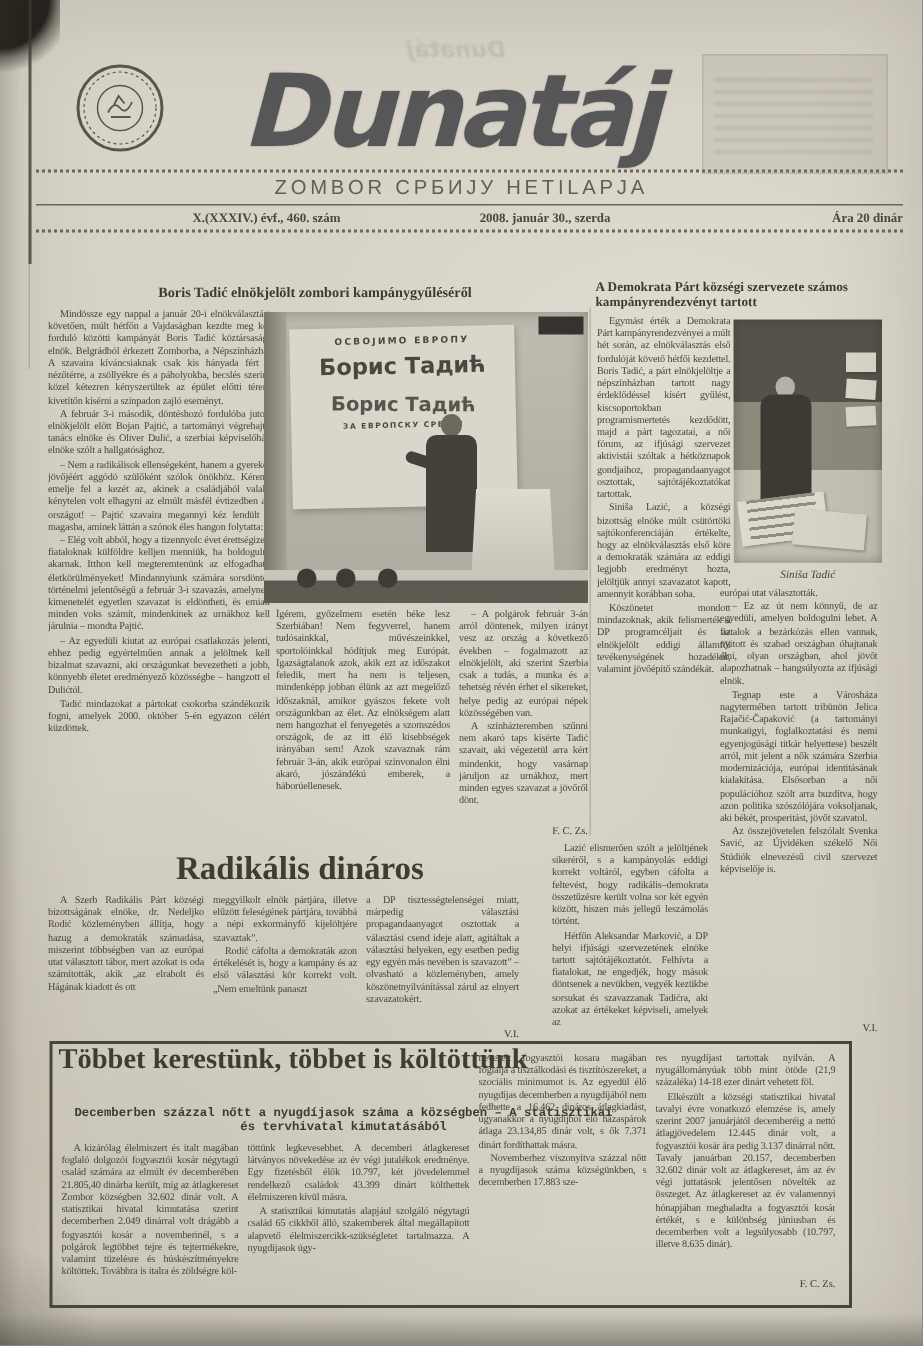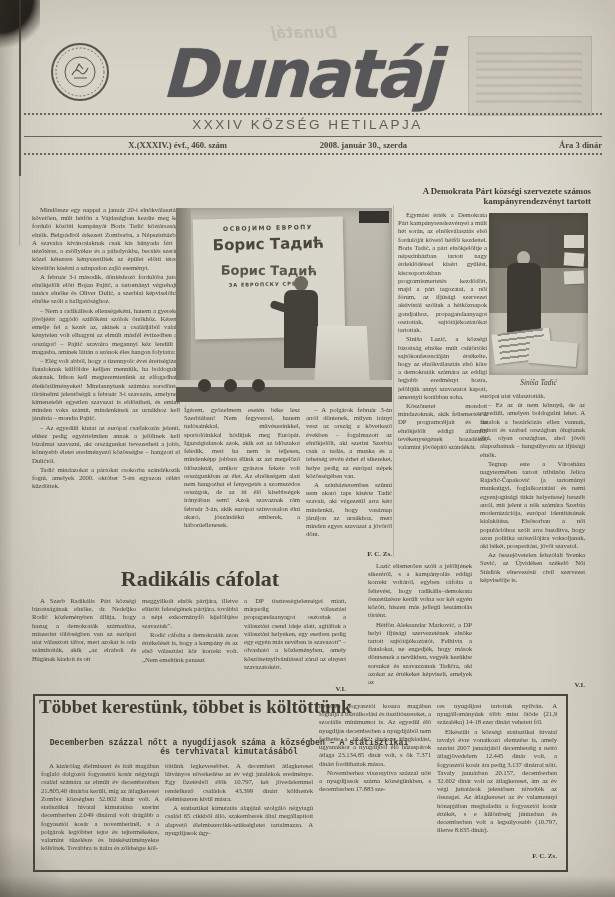--- a/index.html
+++ b/index.html
@@ -42,36 +42,36 @@
   .daterow{font-size:8.6px;font-weight:bold;color:#4a463e;}
   .issue{left:27px;top:140px;width:200px;text-align:right;}
   .pubdate{left:207px;top:140px;width:200px;text-align:right;}
   .price{left:430px;top:140px;width:172px;text-align:right;}
   
   .h-lead{left:26px;top:156px;width:368px;margin:0;font-size:28px;line-height:30px;font-weight:bold;
     text-align:center;color:#403c34;letter-spacing:.2px;}
   .sh-lead{left:46px;top:191px;width:328px;font-size:9.5px;font-weight:bold;text-align:center;color:#3e3a32;}
   .h-right{left:396px;top:157px;width:198px;margin:0;font-size:23px;line-height:25px;font-weight:bold;
     text-align:center;color:#403c34;}
-  .sh-right{left:397px;top:186px;width:194px;font-size:8.8px;font-weight:bold;text-align:right;color:#3e3a32;line-height:1.15;}
+  .sh-right{left:397px;top:186px;width:194px;font-size:8.8px;font-weight:bold;text-align:left;color:#3e3a32;line-height:1.15;}
   .h-ref{left:30px;top:566px;width:340px;margin:0;font-size:22px;font-weight:bold;text-align:center;color:#403c34;}
   
   .cols{font-size:6.8px;line-height:1.21;text-align:justify;overflow:hidden;letter-spacing:-.12px;color:#49443b;}
   .cols p{margin:0 0 1px 0;text-indent:8px;}
   .cont p:first-child{text-indent:0;}
   .lead-c1{left:32px;top:206px;width:148px;height:354px;}
   .lead-c2{left:184px;top:406px;width:116px;height:152px;}
   .lead-c3{left:306px;top:406px;width:86px;height:144px;}
   .r-c1{left:398px;top:211px;width:89px;height:345px;}
   .r-c2{left:368px;top:562px;width:104px;height:130px;}
   .r-c3{left:480px;top:392px;width:105px;height:288px;}
   .ref-c1{left:32px;top:597px;width:104px;height:96px;}
   .ref-c2{left:142px;top:597px;width:96px;height:96px;}
   .ref-c3{left:244px;top:597px;width:102px;height:86px;}
-  .sig{font-size:7px;font-weight:bold;text-align:right;color:#3e3a32;}
+  .sig{font-size:7px;font-weight:normal;text-align:right;color:#3e3a32;}
   .sig-lead{left:306px;top:550px;width:86px;}
   .sig-vi2{left:500px;top:681px;width:85px;}
   .sig-vi1{left:246px;top:685px;width:100px;}
   .vsep{left:393px;top:205px;width:1px;height:352px;background:rgba(60,54,44,.22);}
   
   .photo1{left:176px;top:208px;width:216px;height:194px;background:linear-gradient(#c0bcb1,#aeaa9f);
     box-shadow:inset 0 0 12px rgba(50,46,38,.35);}
   .p1-curtain{left:0;top:0;width:15px;height:194px;background:linear-gradient(to right,#7b7769,#a5a196);}
   .p1-label{right:3px;top:3px;width:30px;height:12px;background:#34332e;}
   .p1-backdrop{left:18px;top:10px;width:150px;height:120px;background:#d9d6cb;transform:rotate(-1.2deg);
@@ -129,27 +129,28 @@
     <svg width="60" height="60" viewBox="0 0 60 60">
       <circle cx="30" cy="30" r="28" fill="none" stroke="#5a564c" stroke-width="2"></circle>
       <circle cx="30" cy="30" r="24" fill="none" stroke="#5a564c" stroke-width="0.8" stroke-dasharray="2,2"></circle>
       <circle cx="30" cy="30" r="15" fill="none" stroke="#5a564c" stroke-width="1"></circle>
       <path d="M22 33 q4 -8 8 -3 q4 5 8 -4 M24 36 h13 M26 28 l3 -6 l4 5" fill="none" stroke="#5a564c" stroke-width="1.2"></path>
     </svg>
   </div>
   <h1 class="a logo">Dunatáj</h1>
 
   <div class="a rule-dot" style="top:113px"></div>
-  <div class="a tagline">XXXIV KÖZSÉG HETILAPJA</div>
+  <div class="a tagline">ZOMBOR СРБИЈУ HETILAPJA</div>
   <div class="a rule-solid" style="top:136px"></div>
   <div class="a daterow issue">X.(XXXIV.) évf., 460. szám</div>
   <div class="a daterow pubdate">2008. január 30., szerda</div>
-  <div class="a daterow price">Ára 3 dinár</div>
+  <div class="a daterow price">Ára 20 dinár</div>
   <div class="a rule-dot" style="top:153px"></div>
 
+  <div class="a sh-lead">Boris Tadić elnökjelölt zombori kampánygyűléséről</div>
   <div class="a cols lead-c1">
       <p>Mindössze egy nappal a január 20-i elnökválasztást követően, múlt hétfőn a Vajdaságban kezdte meg két forduló közötti kampányát Boris Tadić köztársasági elnök. Belgrádból érkezett Zomborba, a Népszínházba. A szavaira kíváncsiaknak csak kis hányada fért a nézőtérre, a zsöllyékre és a páholyokba, becslés szerint közel kétezren kényszerültek az épület előtti téren, kivetítőn kísérni a színpadon zajló eseményt.</p>
       <p>A február 3-i második, döntéshozó fordulóba jutott elnökjelölt előtt Bojan Pajtić, a tartományi végrehajtó tanács elnöke és Oliver Dulić, a szerbiai képviselőház elnöke szólt a hallgatósághoz.</p>
       <p>– Nem a radikálisok ellenségeként, hanem a gyerekei jövőjéért aggódó szülőként szólok önökhöz. Kérem, emelje fel a kezét az, akinek a családjából valaki kénytelen volt elhagyni az elmúlt másfél évtizedben az országot! – Pajtić szavaira megannyi kéz lendült a magasba, aminek láttán a szónok éles hangon folytatta:</p>
       <p>– Elég volt abból, hogy a tizennyolc évet érettségizett fiataloknak külföldre kelljen menniük, ha boldogulni akarnak. Itthon kell megteremtenünk az elfogadható életkörülményeket! Mindannyiunk számára sorsdöntő, történelmi jelentőségű a február 3-i szavazás, amelynek kimenetelét egyetlen szavazat is eldöntheti, és emiatt minden voks számít, mindenkinek az urnákhoz kell járulnia – mondta Pajtić.</p>
       <p>– Az egyedüli kiutat az európai csatlakozás jelenti, ehhez pedig egyértelműen annak a jelöltnek kell bizalmat szavazni, aki országunkat bevezetheti a jobb, könnyebb életet eredményező közösségbe – hangzott el Dulićtól.</p>
       <p>Tadić mindazokat a pártokat csokorba szándékozik fogni, amelyek 2000. október 5-én egyazon célért küzdöttek.</p>
     </div>
 
   <div class="a photo1">
@@ -206,21 +207,21 @@
       <p>Hétfőn Aleksandar Marković, a DP helyi ifjúsági szervezetének elnöke tartott sajtótájékoztatót. Felhívta a fiatalokat, ne engedjék, hogy mások döntsenek a nevükben, vegyék kezükbe sorsukat és szavazzanak Tadićra, aki azokat az értékeket képviseli, amelyek az</p>
     </div>
   <div class="a cols cont r-c3">
       <p>európai utat választották.</p>
       <p>– Ez az út nem könnyű, de az egyedüli, amelyen boldogulni lehet. A fiatalok a bezárkózás ellen vannak, nyitott és szabad országban óhajtanak élni, olyan országban, ahol jövőt alapozhatnak – hangsúlyozta az ifjúsági elnök.</p>
       <p>Tegnap este a Városháza nagytermében tartott tribünön Jelica Rajačić-Čapaković (a tartományi munkaügyi, foglalkoztatási és nemi egyenjogúsági titkár helyettese) beszélt arról, mit jelent a nők számára Szerbia modernizációja, európai identitásának kialakítása. Elsősorban a női populációhoz szólt arra buzdítva, hogy azon politika szószólójára voksoljanak, aki békét, prosperitást, jövőt szavatol.</p>
       <p>Az összejövetelen felszólalt Svenka Savić, az Újvidéken székelő Női Stúdiók elnevezésű civil szervezet képviselője is.</p>
     </div>
   <div class="a sig sig-vi2">V.I.</div>
 
-  <h2 class="a h-ref">Radikális cáfolat</h2>
+  <h2 class="a h-ref">Radikális dináros</h2>
   <div class="a cols ref-c1">
       <p>A Szerb Radikális Párt községi bizottságának elnöke, dr. Nedeljko Rodić közleményben állítja, hogy hazug a demokraták számadása, miszerint többségben van az európai utat választott tábor, mert azokat is oda számították, akik „az elrabolt és Hágának kiadott és ott</p>
     </div>
   <div class="a cols cont ref-c2">
       <p>meggyilkolt elnök pártjára, illetve elűzött feleségének pártjára, továbbá a népi exkormányfő kijelöltjére szavaztak”.</p>
       <p>Rodić cáfolta a demokraták azon értékelését is, hogy a kampány és az első választási kör korrekt volt. „Nem emeltünk panaszt</p>
     </div>
   <div class="a cols cont ref-c3">
       <p>a DP tisztességtelenségei miatt, márpedig választási propagandaanyagot osztottak a választási csend ideje alatt, agitáltak a választási helyeken, egy esetben pedig egy egyén más nevében is szavazott” – olvasható a közleményben, amely köszönetnyilvánítással zárul az elnyert szavazatokért.</p>
     </div>

